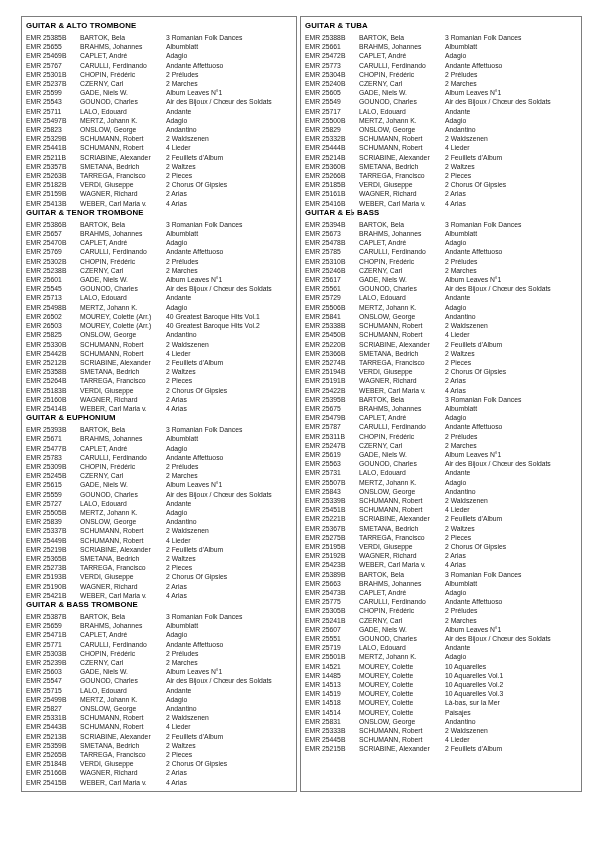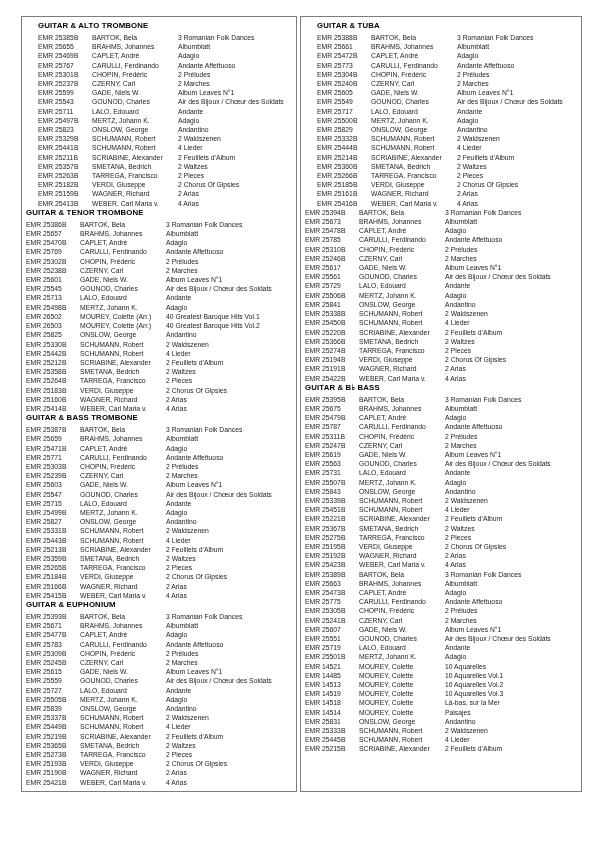--- a/index.html
+++ b/index.html
@@ -21,21 +21,21 @@
   }
   .col-box {
     border: 1px solid #7d7d7d;
     background: #ffffff;
     box-sizing: border-box;
     padding: 4px 4px 4px 4px;
   }
   .col-box.left  { width: 276px; }
   .col-box.right { width: 282px; }
   .section { margin-top: 0; }
-  .section:first-child { margin-top: 0; margin-left: 12px; }
+  .section:first-child { margin-top: 0; }
   .section-title {
     font-weight: bold;
     font-size: 7.8px;
     line-height: 10px;
     color: #000000;
     letter-spacing: 0.15px;
     margin-bottom: 2px;
     white-space: nowrap;
   }
   .row {
@@ -254,20 +254,118 @@
           <span class="composer">WAGNER, Richard</span>
           <span class="title">2 Arias</span>
         </div>
         <div class="row">
           <span class="ref">EMR 25414B</span>
           <span class="composer">WEBER, Carl Maria v.</span>
           <span class="title">4 Arias</span>
         </div>
       </div>
       <div class="section">
+        <div class="section-title">GUITAR &amp; EUPHONIUM</div>
+        <div class="row">
+          <span class="ref">EMR 25393B</span>
+          <span class="composer">BARTOK, Bela</span>
+          <span class="title">3 Romanian Folk Dances</span>
+        </div>
+        <div class="row">
+          <span class="ref">EMR 25671</span>
+          <span class="composer">BRAHMS, Johannes</span>
+          <span class="title">Albumblatt</span>
+        </div>
+        <div class="row">
+          <span class="ref">EMR 25477B</span>
+          <span class="composer">CAPLET, André</span>
+          <span class="title">Adagio</span>
+        </div>
+        <div class="row">
+          <span class="ref">EMR 25783</span>
+          <span class="composer">CARULLI, Ferdinando</span>
+          <span class="title">Andante Affettuoso</span>
+        </div>
+        <div class="row">
+          <span class="ref">EMR 25309B</span>
+          <span class="composer">CHOPIN, Frédéric</span>
+          <span class="title">2 Préludes</span>
+        </div>
+        <div class="row">
+          <span class="ref">EMR 25245B</span>
+          <span class="composer">CZERNY, Carl</span>
+          <span class="title">2 Marches</span>
+        </div>
+        <div class="row">
+          <span class="ref">EMR 25615</span>
+          <span class="composer">GADE, Niels W.</span>
+          <span class="title">Album Leaves N°1</span>
+        </div>
+        <div class="row">
+          <span class="ref">EMR 25559</span>
+          <span class="composer">GOUNOD, Charles</span>
+          <span class="title">Air des Bijoux / Chœur des Soldats</span>
+        </div>
+        <div class="row">
+          <span class="ref">EMR 25727</span>
+          <span class="composer">LALO, Edouard</span>
+          <span class="title">Andante</span>
+        </div>
+        <div class="row">
+          <span class="ref">EMR 25505B</span>
+          <span class="composer">MERTZ, Johann K.</span>
+          <span class="title">Adagio</span>
+        </div>
+        <div class="row">
+          <span class="ref">EMR 25839</span>
+          <span class="composer">ONSLOW, George</span>
+          <span class="title">Andantino</span>
+        </div>
+        <div class="row">
+          <span class="ref">EMR 25337B</span>
+          <span class="composer">SCHUMANN, Robert</span>
+          <span class="title">2 Waldszenen</span>
+        </div>
+        <div class="row">
+          <span class="ref">EMR 25449B</span>
+          <span class="composer">SCHUMANN, Robert</span>
+          <span class="title">4 Lieder</span>
+        </div>
+        <div class="row">
+          <span class="ref">EMR 25219B</span>
+          <span class="composer">SCRIABINE, Alexander</span>
+          <span class="title">2 Feuillets d'Album</span>
+        </div>
+        <div class="row">
+          <span class="ref">EMR 25365B</span>
+          <span class="composer">SMETANA, Bedrich</span>
+          <span class="title">2 Waltzes</span>
+        </div>
+        <div class="row">
+          <span class="ref">EMR 25273B</span>
+          <span class="composer">TARREGA, Francisco</span>
+          <span class="title">2 Pieces</span>
+        </div>
+        <div class="row">
+          <span class="ref">EMR 25193B</span>
+          <span class="composer">VERDI, Giuseppe</span>
+          <span class="title">2 Chorus Of Gipsies</span>
+        </div>
+        <div class="row">
+          <span class="ref">EMR 25190B</span>
+          <span class="composer">WAGNER, Richard</span>
+          <span class="title">2 Arias</span>
+        </div>
+        <div class="row">
+          <span class="ref">EMR 25421B</span>
+          <span class="composer">WEBER, Carl Maria v.</span>
+          <span class="title">4 Arias</span>
+        </div>
+      </div>
+      <div class="section">
         <div class="section-title">GUITAR &amp; BASS TROMBONE</div>
         <div class="row">
           <span class="ref">EMR 25387B</span>
           <span class="composer">BARTOK, Bela</span>
           <span class="title">3 Romanian Folk Dances</span>
         </div>
         <div class="row">
           <span class="ref">EMR 25659</span>
           <span class="composer">BRAHMS, Johannes</span>
           <span class="title">Albumblatt</span>
@@ -347,118 +445,20 @@
           <span class="composer">VERDI, Giuseppe</span>
           <span class="title">2 Chorus Of Gipsies</span>
         </div>
         <div class="row">
           <span class="ref">EMR 25166B</span>
           <span class="composer">WAGNER, Richard</span>
           <span class="title">2 Arias</span>
         </div>
         <div class="row">
           <span class="ref">EMR 25415B</span>
-          <span class="composer">WEBER, Carl Maria v.</span>
-          <span class="title">4 Arias</span>
-        </div>
-      </div>
-      <div class="section">
-        <div class="section-title">GUITAR &amp; EUPHONIUM</div>
-        <div class="row">
-          <span class="ref">EMR 25393B</span>
-          <span class="composer">BARTOK, Bela</span>
-          <span class="title">3 Romanian Folk Dances</span>
-        </div>
-        <div class="row">
-          <span class="ref">EMR 25671</span>
-          <span class="composer">BRAHMS, Johannes</span>
-          <span class="title">Albumblatt</span>
-        </div>
-        <div class="row">
-          <span class="ref">EMR 25477B</span>
-          <span class="composer">CAPLET, André</span>
-          <span class="title">Adagio</span>
-        </div>
-        <div class="row">
-          <span class="ref">EMR 25783</span>
-          <span class="composer">CARULLI, Ferdinando</span>
-          <span class="title">Andante Affettuoso</span>
-        </div>
-        <div class="row">
-          <span class="ref">EMR 25309B</span>
-          <span class="composer">CHOPIN, Frédéric</span>
-          <span class="title">2 Préludes</span>
-        </div>
-        <div class="row">
-          <span class="ref">EMR 25245B</span>
-          <span class="composer">CZERNY, Carl</span>
-          <span class="title">2 Marches</span>
-        </div>
-        <div class="row">
-          <span class="ref">EMR 25615</span>
-          <span class="composer">GADE, Niels W.</span>
-          <span class="title">Album Leaves N°1</span>
-        </div>
-        <div class="row">
-          <span class="ref">EMR 25559</span>
-          <span class="composer">GOUNOD, Charles</span>
-          <span class="title">Air des Bijoux / Chœur des Soldats</span>
-        </div>
-        <div class="row">
-          <span class="ref">EMR 25727</span>
-          <span class="composer">LALO, Edouard</span>
-          <span class="title">Andante</span>
-        </div>
-        <div class="row">
-          <span class="ref">EMR 25505B</span>
-          <span class="composer">MERTZ, Johann K.</span>
-          <span class="title">Adagio</span>
-        </div>
-        <div class="row">
-          <span class="ref">EMR 25839</span>
-          <span class="composer">ONSLOW, George</span>
-          <span class="title">Andantino</span>
-        </div>
-        <div class="row">
-          <span class="ref">EMR 25337B</span>
-          <span class="composer">SCHUMANN, Robert</span>
-          <span class="title">2 Waldszenen</span>
-        </div>
-        <div class="row">
-          <span class="ref">EMR 25449B</span>
-          <span class="composer">SCHUMANN, Robert</span>
-          <span class="title">4 Lieder</span>
-        </div>
-        <div class="row">
-          <span class="ref">EMR 25219B</span>
-          <span class="composer">SCRIABINE, Alexander</span>
-          <span class="title">2 Feuillets d'Album</span>
-        </div>
-        <div class="row">
-          <span class="ref">EMR 25365B</span>
-          <span class="composer">SMETANA, Bedrich</span>
-          <span class="title">2 Waltzes</span>
-        </div>
-        <div class="row">
-          <span class="ref">EMR 25273B</span>
-          <span class="composer">TARREGA, Francisco</span>
-          <span class="title">2 Pieces</span>
-        </div>
-        <div class="row">
-          <span class="ref">EMR 25193B</span>
-          <span class="composer">VERDI, Giuseppe</span>
-          <span class="title">2 Chorus Of Gipsies</span>
-        </div>
-        <div class="row">
-          <span class="ref">EMR 25190B</span>
-          <span class="composer">WAGNER, Richard</span>
-          <span class="title">2 Arias</span>
-        </div>
-        <div class="row">
-          <span class="ref">EMR 25421B</span>
           <span class="composer">WEBER, Carl Maria v.</span>
           <span class="title">4 Arias</span>
         </div>
       </div>
     </div>
   <div class="col-box right">
       <div class="section">
         <div class="section-title">GUITAR &amp; TUBA</div>
         <div class="row">
           <span class="ref">EMR 25388B</span>
@@ -550,20 +550,21 @@
           <span class="composer">WAGNER, Richard</span>
           <span class="title">2 Arias</span>
         </div>
         <div class="row">
           <span class="ref">EMR 25416B</span>
           <span class="composer">WEBER, Carl Maria v.</span>
           <span class="title">4 Arias</span>
         </div>
       </div>
       <div class="section">
+        <div class="section-title">GUITAR &amp; E♭ BASS</div>
         <div class="row">
           <span class="ref">EMR 25394B</span>
           <span class="composer">BARTOK, Bela</span>
           <span class="title">3 Romanian Folk Dances</span>
         </div>
         <div class="row">
           <span class="ref">EMR 25673</span>
           <span class="composer">BRAHMS, Johannes</span>
           <span class="title">Albumblatt</span>
         </div>
@@ -647,21 +648,20 @@
           <span class="composer">WAGNER, Richard</span>
           <span class="title">2 Arias</span>
         </div>
         <div class="row">
           <span class="ref">EMR 25422B</span>
           <span class="composer">WEBER, Carl Maria v.</span>
           <span class="title">4 Arias</span>
         </div>
       </div>
       <div class="section">
-        <div class="section-title">GUITAR &amp; B♭ BASS</div>
         <div class="row">
           <span class="ref">EMR 25395B</span>
           <span class="composer">BARTOK, Bela</span>
           <span class="title">3 Romanian Folk Dances</span>
         </div>
         <div class="row">
           <span class="ref">EMR 25675</span>
           <span class="composer">BRAHMS, Johannes</span>
           <span class="title">Albumblatt</span>
         </div>

